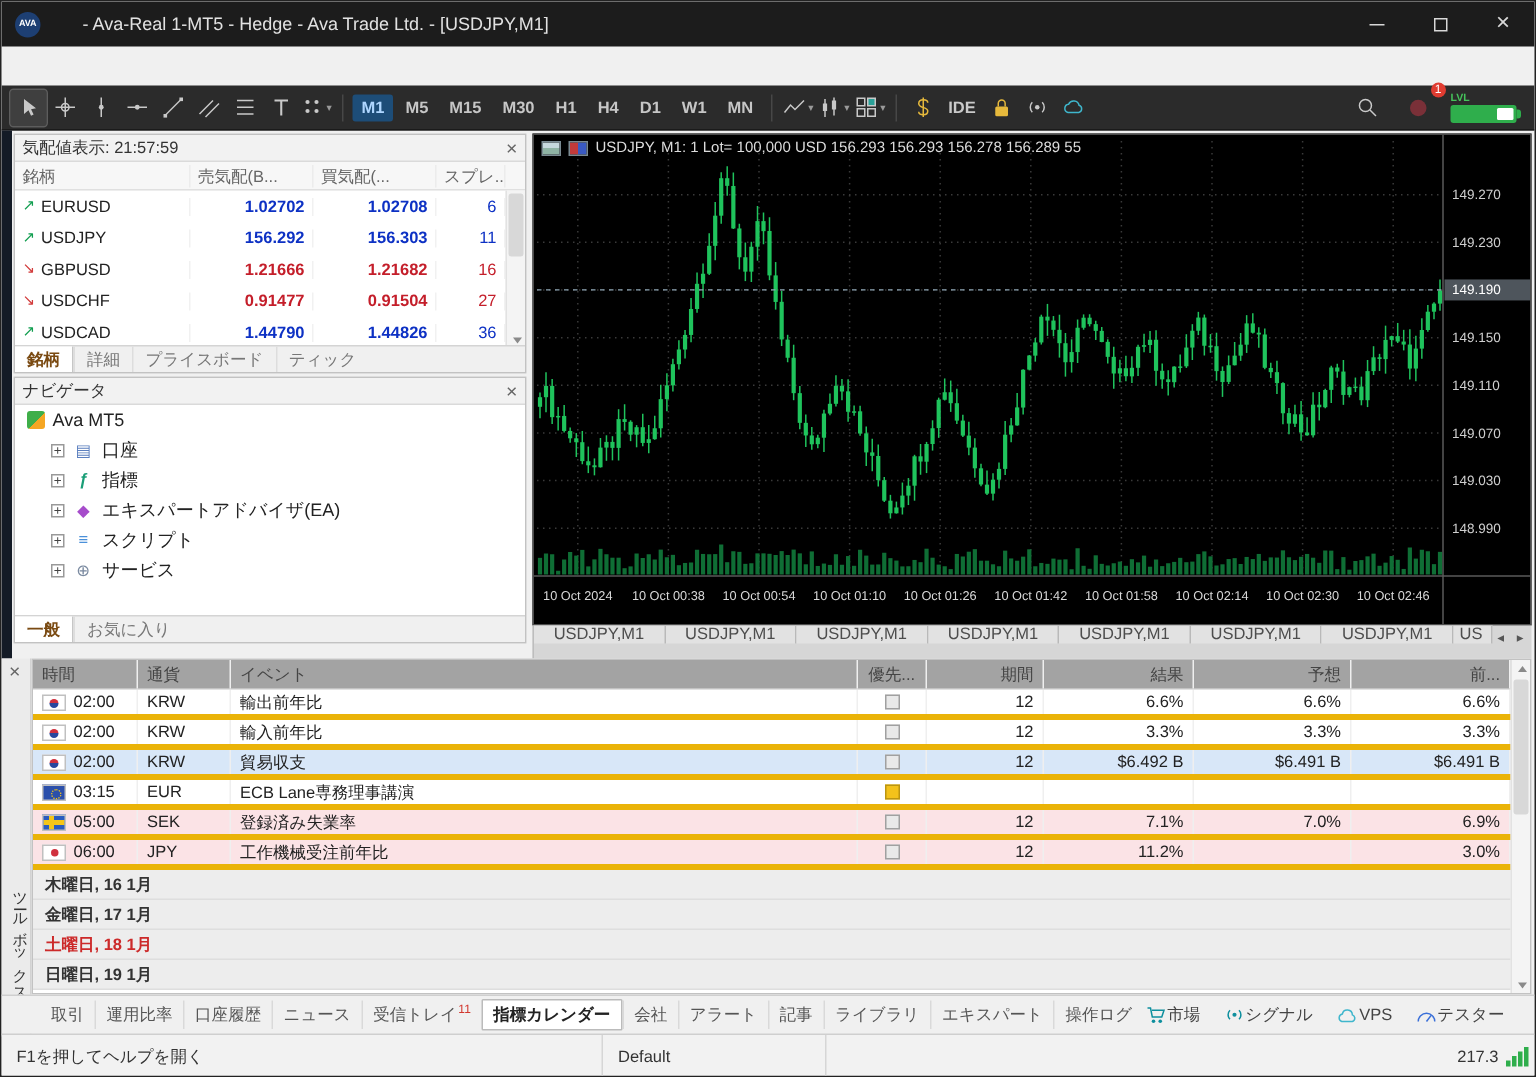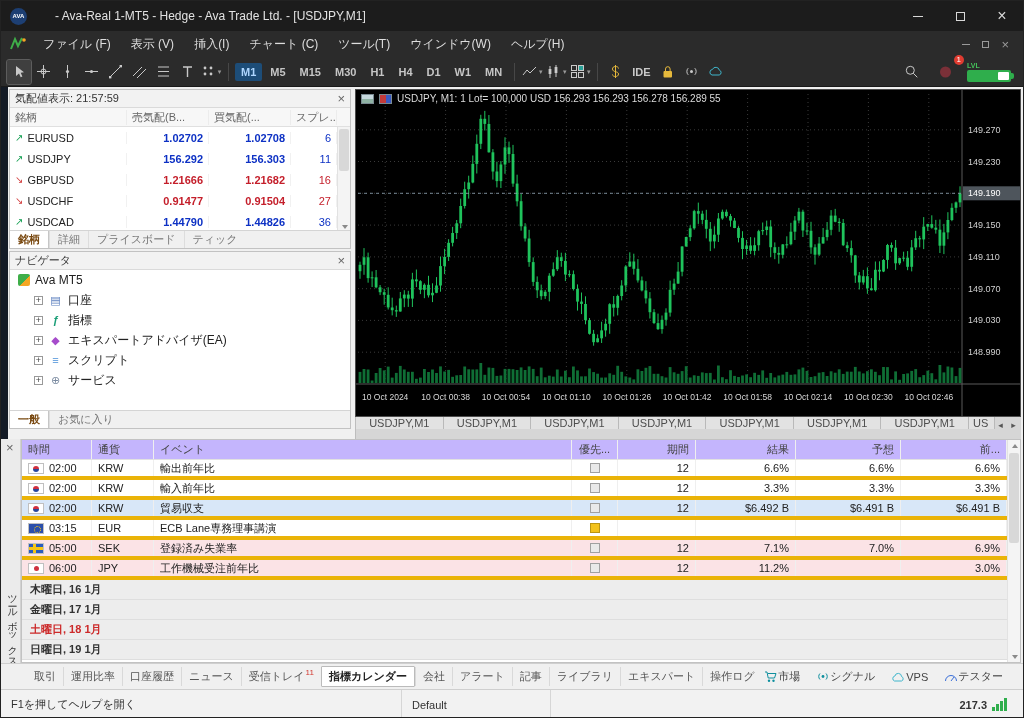--- a/index.html
+++ b/index.html
@@ -109,21 +109,21 @@
   .ctab-arrows{margin-left:auto;display:flex;align-items:center;gap:2px;padding-right:2px;color:#555;font-size:9px}
   .ctab-arrow{width:11px;height:16px;display:flex;align-items:center;justify-content:center}
   
   .left-edge{position:absolute;left:0;top:86px;width:7px;height:352px;background:#141b26}
   .tb-strip{position:absolute;left:0;top:438px;width:20px;height:252px;background:#ebebeb;border-right:1px solid #d2d2d2}
   .tb-strip .close-icon{position:absolute;left:5px;top:3px}
   .vlabel{position:absolute;left:4px;bottom:28px;writing-mode:vertical-rl;font-size:10px;color:#333;letter-spacing:1px}
   
   #calendar{left:20px;top:438px;width:1000px;height:224px}
   .cal-head,.cal-row{display:grid;grid-template-columns:70px 62px 418px 46px 78px 100px 105px 106px;height:20px;align-items:center;font-size:11px}
-  .cal-head{background:#c4b5fd;border-bottom:1px solid #e2e2e2;color:#444}
+  .cal-head{background:#a3a3a3;border-bottom:1px solid #e2e2e2;color:#444}
   .cal-head div,.cal-cell{padding:0 6px;border-right:1px solid #efefef;overflow:hidden;white-space:nowrap;height:100%;display:flex;align-items:center}
   .cal-head .num,.cal-cell.num{justify-content:flex-end}
   .cal-head .center,.cal-cell.center{justify-content:center}
   .cal-row{color:#222;border-bottom:4px solid #eab308}
   .cal-row[data-hl="blue"]{background:#d8e7f8}
   .cal-row[data-hl="pink"]{background:#fbe3e6}
   .cal-time{display:flex;align-items:center;gap:5px}
   .imp{width:10px;height:10px;border:1px solid #a0a0a0;background:#e9e9e9;display:inline-block}
   .imp[data-imp="yellow"]{background:#f3c21b;border-color:#bb9512}
   .cal-date{height:20px;background:#ededed;border-bottom:1px solid #dedede;display:flex;align-items:center;
@@ -149,21 +149,21 @@
   .btab.active{background:#fff;border:1px solid #bbb;font-weight:bold;color:#222;border-radius:1px}
   .btab sup{color:#d2372e;font-size:8px;margin-left:1px;line-height:8px}
   .bb-right{margin-left:auto;display:flex;align-items:center;gap:16px;margin-right:20px}
   .bb-item{display:flex;align-items:center;gap:0;white-space:nowrap;color:#444}
   
   .statusbar{position:absolute;left:0;top:688px;width:100%;height:30px;background:#f2f2f2;border-top:1px solid #cfcfcf;
              display:flex;align-items:center;font-size:11px;color:#333}
   .sb-help{width:400px;padding-left:10px;white-space:nowrap}
   .sb-profile{width:150px;padding-left:10px;border-left:1px solid #d6d6d6;border-right:1px solid #d6d6d6;
               align-self:stretch;display:flex;align-items:center}
-  .sb-right{margin-left:auto;display:flex;align-items:center;gap:5px;padding-right:16px;font-weight:bold}
+  .sb-right{margin-left:auto;display:flex;align-items:center;gap:5px;padding-right:4px;font-weight:normal}
   .bars{display:flex;align-items:flex-end;gap:1px}
   .bars i{display:block;width:3px;background:#2fae4c}
   .bars i:nth-child(1){height:4px}.bars i:nth-child(2){height:7px}
   .bars i:nth-child(3){height:10px}.bars i:nth-child(4){height:13px}
 </style>
 </head>
 <body>
 
 <div id="app">
 
@@ -176,38 +176,20 @@
         </span>
       <span class="win-btn">
           <span class="glyph-max"></span>
         </span>
       <span class="win-btn">
           <span class="glyph-close"></span>
         </span>
     </div>
   </div>
 
-  <div class="menubar">
-    <svg class="mt5-logo" viewBox="0 0 18 16">
-      <path d="M2 13 L6 3 L9 10 L13 2" fill="none" stroke="#3fae49" stroke-width="2"></path>
-      <circle cx="15" cy="4" r="1.8" fill="#f5a623"></circle>
-    </svg>
-    <span class="menu-item">ファイル (F)</span>
-    <span class="menu-item">表示 (V)</span>
-    <span class="menu-item">挿入(I)</span>
-    <span class="menu-item">チャート (C)</span>
-    <span class="menu-item">ツール(T)</span>
-    <span class="menu-item">ウインドウ(W)</span>
-    <span class="menu-item">ヘルプ(H)</span>
-    <div class="child-controls">
-      <span class="cc-min"></span>
-      <span class="cc-max"></span>
-      <span class="cc-close"></span>
-    </div>
-  </div>
 
   <div class="toolbar">
     <span class="tbtn pressed">
       <svg width="15" height="15" viewBox="0 0 15 15">
           <path d="M4 2 L4 12 L7 9.5 L8.7 13.2 L10.4 12.4 L8.7 8.8 L12 8.2 Z" fill="#c9c9c9"></path>
         </svg>
     </span>
     <span class="tbtn">
       <svg width="15" height="15" viewBox="0 0 15 15">
           <path d="M7.5 1 V14 M1 7.5 H14" stroke="#c9c9c9" fill="none"></path>

